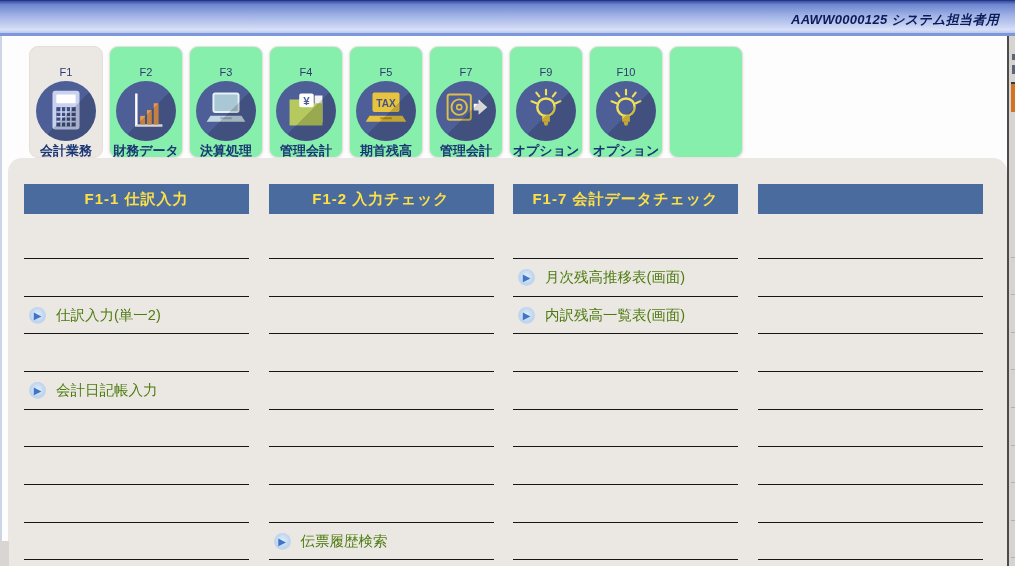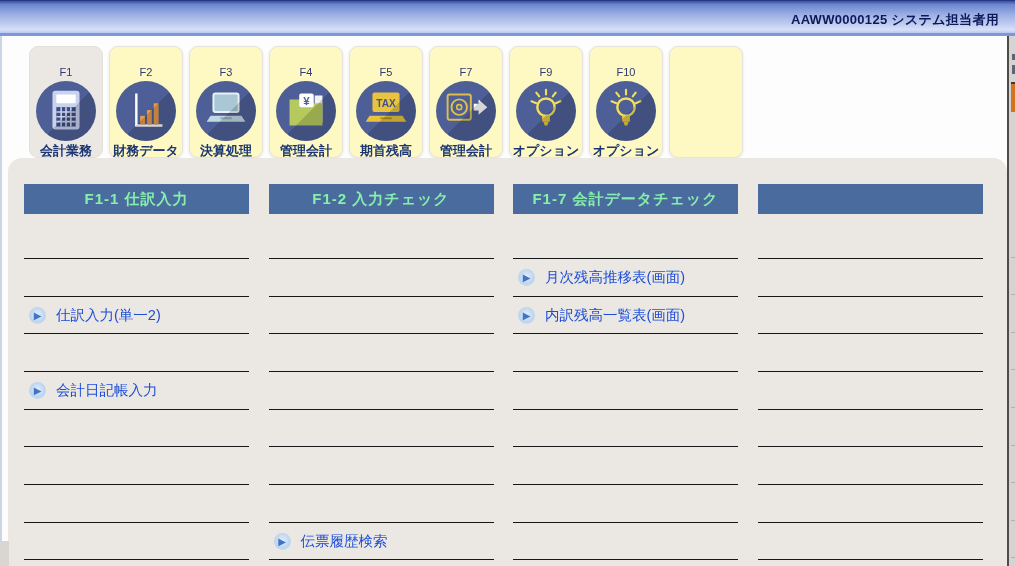--- a/index.html
+++ b/index.html
@@ -5,54 +5,54 @@
   html,body{margin:0;padding:0;}
   body{width:1015px;height:566px;overflow:hidden;background:#ffffff;
        font-family:"Liberation Sans",sans-serif;}
   .screen{position:absolute;left:0;top:0;width:1015px;height:566px;background:#fdfdfd;}
 
   
   .topbar{position:absolute;left:0;top:0;width:1015px;height:36px;
     background:linear-gradient(to bottom,#18276f 0%,#3d54a8 4%,#6d86cf 14%,#9db0e4 45%,#c7d1f2 78%,#d8e0f7 90%,#b9c8ef 100%);
     border-bottom:3px solid #7d97da;box-sizing:border-box;}
   .topbar .title{position:absolute;right:16px;top:11px;font-size:13px;font-weight:bold;
-    color:#0b1a5a;letter-spacing:0.3px;}
+    color:#0b1a5a;letter-spacing:0.3px;font-style:italic;}
 
   
   .tabs{position:absolute;left:29px;top:46px;display:flex;gap:6px;}
-  .tab{width:74px;height:112px;background:#fef9c3;border:1px solid #e6e2de;border-radius:9px;
+  .tab{width:74px;height:112px;background:#86efac;border:1px solid #e6e2de;border-radius:9px;
     box-shadow:0 1px 3px rgba(0,0,0,0.10);text-align:center;box-sizing:border-box;cursor:pointer;}
   .tab.active{background:#ebe7e3;border-color:#e4dfda;box-shadow:none;}
   .fkey{font-size:11px;color:#323a72;margin-top:19px;height:13px;line-height:13px;}
   .icon-circle{width:60px;height:60px;border-radius:50%;background:#4d5f96;position:relative;
     margin:2px auto 2px;overflow:hidden;}
   .icon-circle.gray{background:#8d8d8d;}
   .icon-circle::after{content:"";position:absolute;inset:0;border-radius:50%;
     background:linear-gradient(135deg,transparent 54%,rgba(0,0,0,0.16) 54%);}
   .icon-circle svg{position:absolute;inset:0;}
   .tlabel{font-weight:bold;font-size:13px;color:#1d3774;line-height:15px;white-space:nowrap;text-align:center;}
   .tlabel .l2{font-size:14px;}
   .tab .small2{font-size:10px;letter-spacing:-0.6px;}
   .tab .muted2{color:#6e7a9e;font-weight:normal;}
 
   
   .panel{position:absolute;left:8px;top:158px;width:999px;height:408px;background:#ebe7e3;
     border-radius:14px 14px 0 0;}
   .cols{position:absolute;left:16px;top:26px;display:flex;gap:19.5px;}
   .col{width:225px;}
-  .col-header{height:30px;line-height:30px;background:#4a6b9d;color:#86efac;font-weight:bold;
+  .col-header{height:30px;line-height:30px;background:#4a6b9d;color:#fde047;font-weight:bold;
     font-size:15px;text-align:center;letter-spacing:1px;}
   .rows{margin-top:7.5px;}
   .row{height:37.66px;border-bottom:1px solid #161616;box-sizing:border-box;display:flex;
     align-items:center;padding-left:5px;}
   .row.item{cursor:pointer;}
   .bullet{width:17px;height:17px;border-radius:50%;flex:0 0 17px;
     background:radial-gradient(circle at 50% 45%,#e3eefa 0%,#bcd4ee 60%,rgba(188,212,238,0) 100%);
     color:#3f74c7;font-size:10px;line-height:17px;text-align:center;}
-  .ilabel{margin-left:10px;font-size:14.5px;color:#1d4ed8;}
+  .ilabel{margin-left:10px;font-size:14.5px;color:#4d7c0f;}
 
   
   .left-line{position:absolute;left:0;top:36px;width:2px;height:530px;background:#ccd5e5;}
   .bl-gray{position:absolute;left:0;top:541px;width:9px;height:25px;background:#d8d5d2;}
   .strip{position:absolute;left:1007px;top:36px;width:8px;height:530px;background:#d6d3d0;
     border-left:2px solid #4e4c4a;box-sizing:border-box;}
   .s-mark{position:absolute;left:3px;width:4px;background:#5b6575;}
   .s-m1{top:18px;height:6px;} .s-m2{top:29px;height:9px;}
   .s-orange{position:absolute;left:2px;top:46px;width:6px;height:28px;background:#d4731f;
     border-top:2px solid #3a3a3a;}

